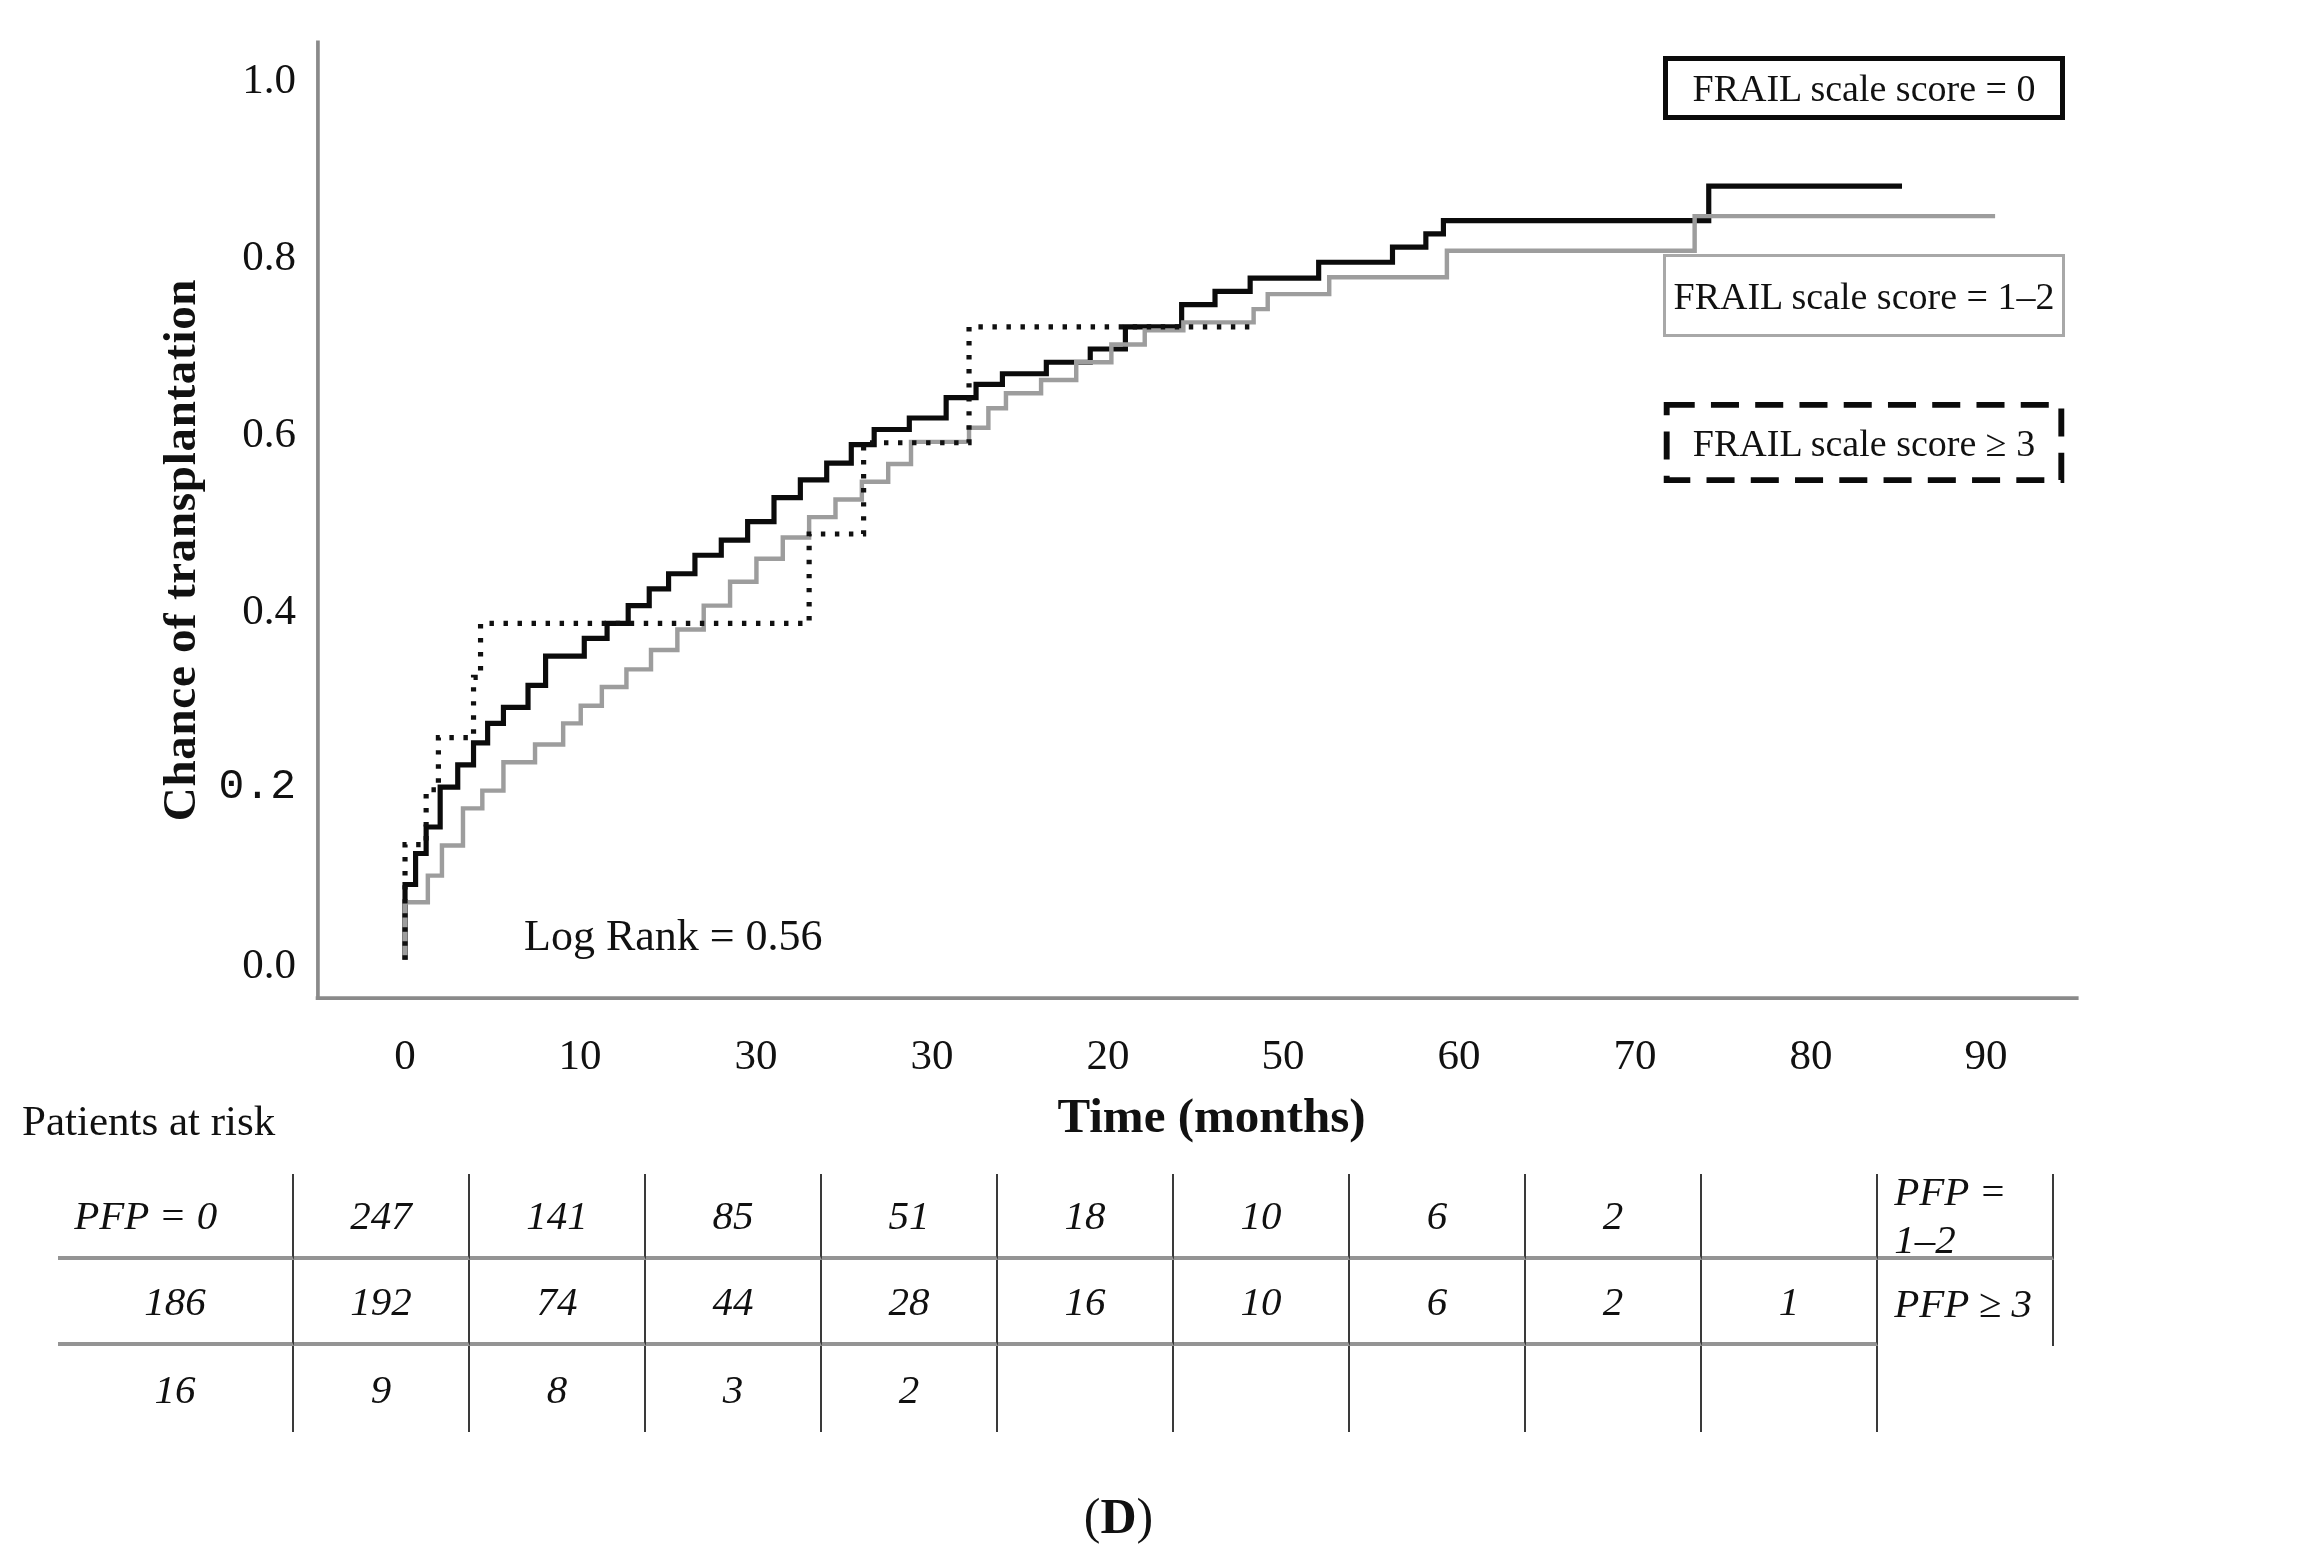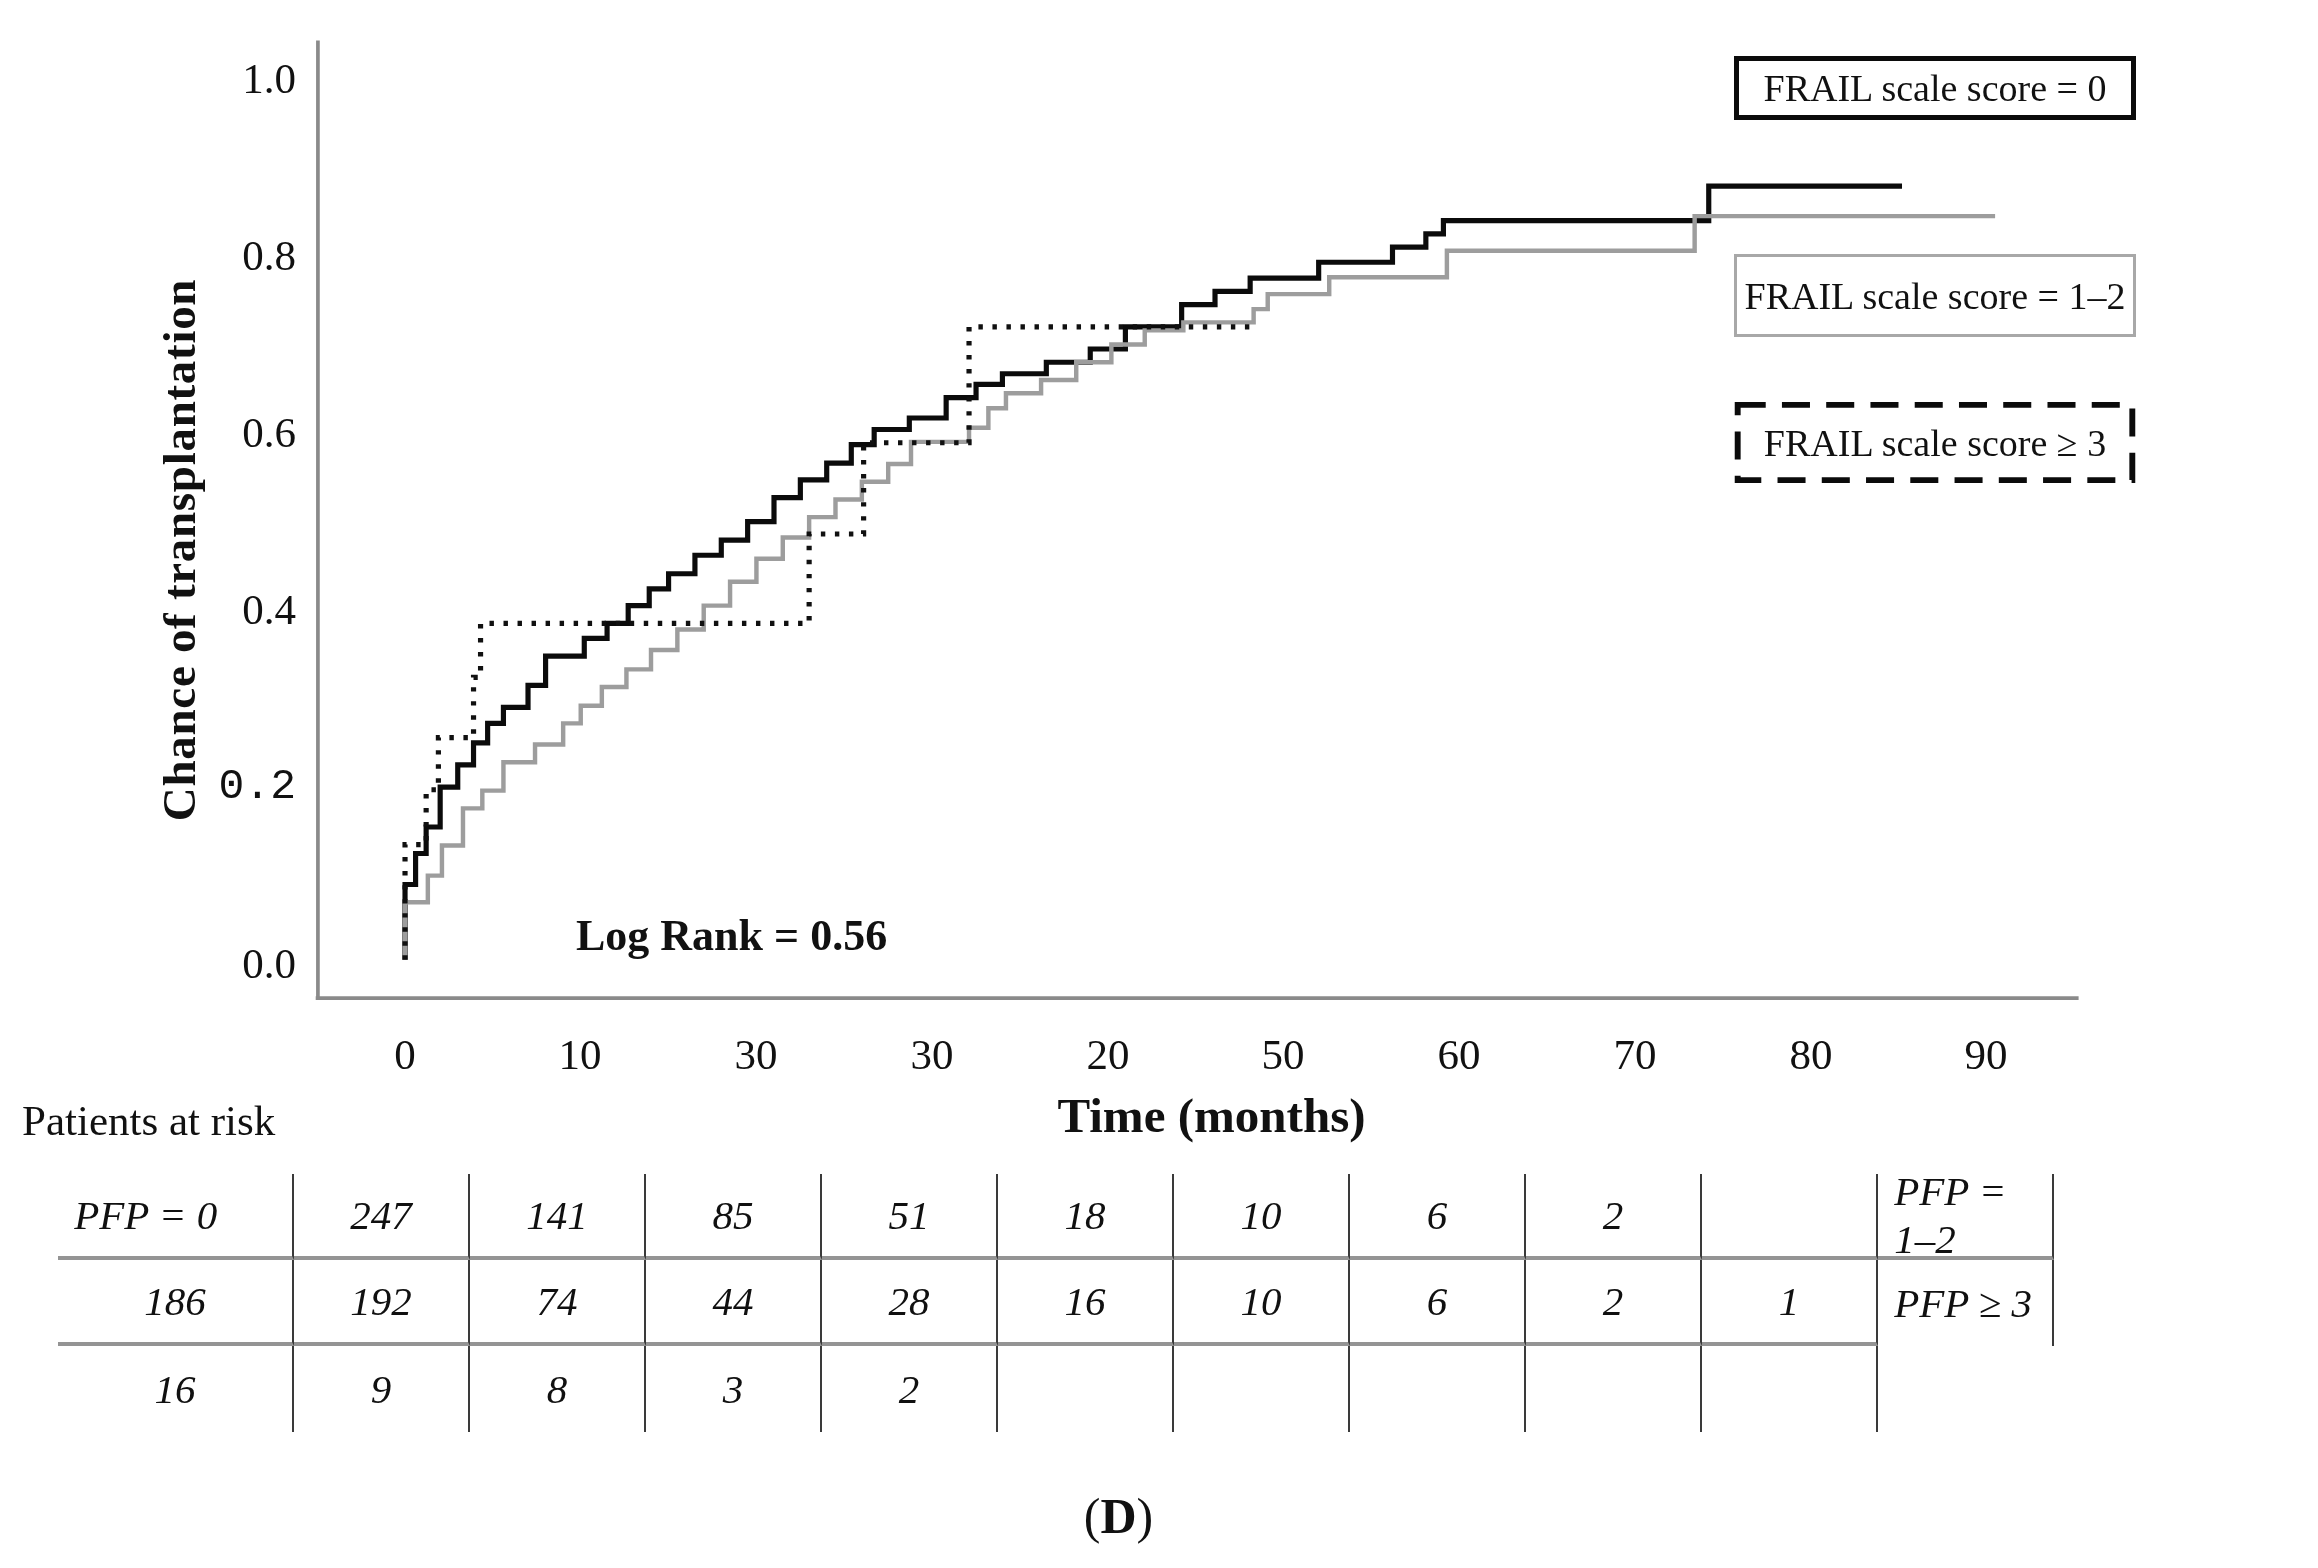--- a/index.html
+++ b/index.html
@@ -8,26 +8,26 @@
   .canvas{position:relative;width:2319px;height:1568px;background:#fff;}
   #plot-svg{position:absolute;left:0;top:0;}
   .ylabel{position:absolute;left:-146px;top:517px;width:650px;height:66px;
           transform:rotate(-90deg);transform-origin:center;
           font-size:47px;font-weight:700;text-align:center;line-height:66px;
           letter-spacing:0.7px;}
   .ytick{position:absolute;left:170px;width:126px;text-align:right;
          font-size:43px;line-height:56px;}
   .xtick{position:absolute;top:1028px;transform:translateX(-50%);
          font-size:43px;line-height:53px;}
-  .annotation{position:absolute;left:576px;top:910px;font-size:44px;font-weight:bold;}
+  .annotation{position:absolute;left:524px;top:910px;font-size:44px;}
   .xaxis-title{position:absolute;left:916px;top:1087px;width:591px;
          text-align:center;font-size:49px;font-weight:700;}
   .risk-title{position:absolute;left:22px;top:1096px;font-size:43px;}
   .legend{position:absolute;left:0;top:0;}
-  .lgbox{position:absolute;left:1734px;width:402px;display:flex;
+  .lgbox{position:absolute;left:1663px;width:402px;display:flex;
          align-items:center;justify-content:center;box-sizing:border-box;
          font-size:38px;background:#fff;}
   .lgbox.solid-black{border:5.2px solid #0b0b0b;}
   .lgbox.solid-gray{border:3.7px solid #a8a8a8;}
   .lgbox.dashed-black{border:none;}
   .lgbox .dashrect{position:absolute;left:0;top:0;}
   .lgbox span{position:relative;}
   #risk-grid{position:absolute;left:58px;top:1174px;display:grid;
              grid-template-columns:236px repeat(10,176px);grid-auto-rows:86px;font-style:italic;}
   .cell{box-sizing:border-box;border-right:2.2px solid #3a3a3a;display:flex;

